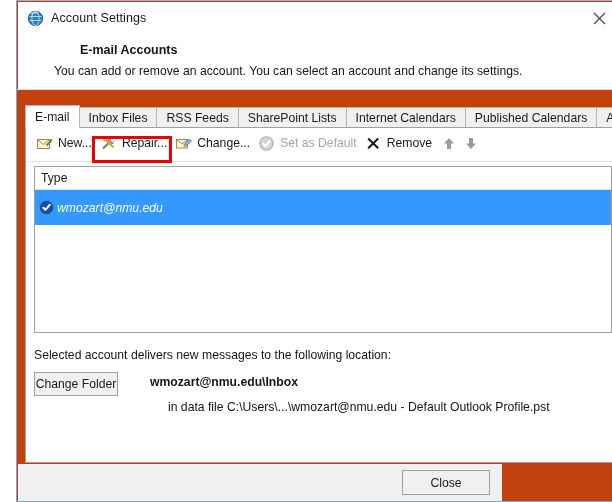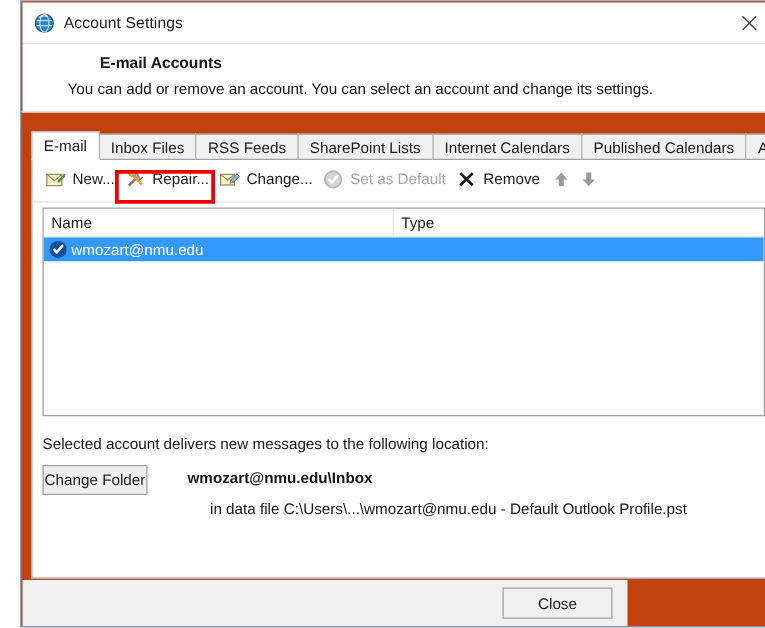--- a/index.html
+++ b/index.html
@@ -197,24 +197,25 @@
     line-height: 22px;
     padding-left: 6px;
     box-sizing: border-box;
     cursor: default;
   }
   .lh-cell.name { width: 280px; border-right: 1px solid #e2e2e2; }
   .lh-cell.type { flex: 1; }
   .list-row {
     display: flex;
     align-items: center;
-    height: 19px;
+    height: 35px;
     background: #3399ff;
     color: #ffffff;
     cursor: default;
+    font-style: italic;
   }
   .row-check {
     width: 17px; height: 17px;
     margin: 0 2px 0 3px;
     flex: 0 0 auto;
     display: block;
   }
   .row-name {
     width: 260px;
     font-size: 12.2px;
@@ -398,21 +399,20 @@
           <path d="M6 12 L11 6.5 L8 6.5 L8 1 L4 1 L4 6.5 L1 6.5 Z" fill="#9a9a9a"></path>
         </svg>
       </div>
     </div>
 
     <div class="toolbar-rule"></div>
     <div class="redbox"></div>
 
     <div class="listbox">
       <div class="list-header">
-        <div class="lh-cell name">Name</div>
         <div class="lh-cell type">Type</div>
       </div>
       <div class="list-row">
         <span class="row-check">
           <svg width="17" height="17" viewBox="0 0 17 17">
             <circle cx="8.5" cy="8.5" r="6.8" fill="#12509b"></circle>
             <path d="M5.3 8.7 L7.4 10.9 L11.9 5.7" stroke="#ffffff" stroke-width="2" fill="none" stroke-linecap="round" stroke-linejoin="round"></path>
           </svg>
         </span>
         <span class="row-name">wmozart@nmu.edu</span>

